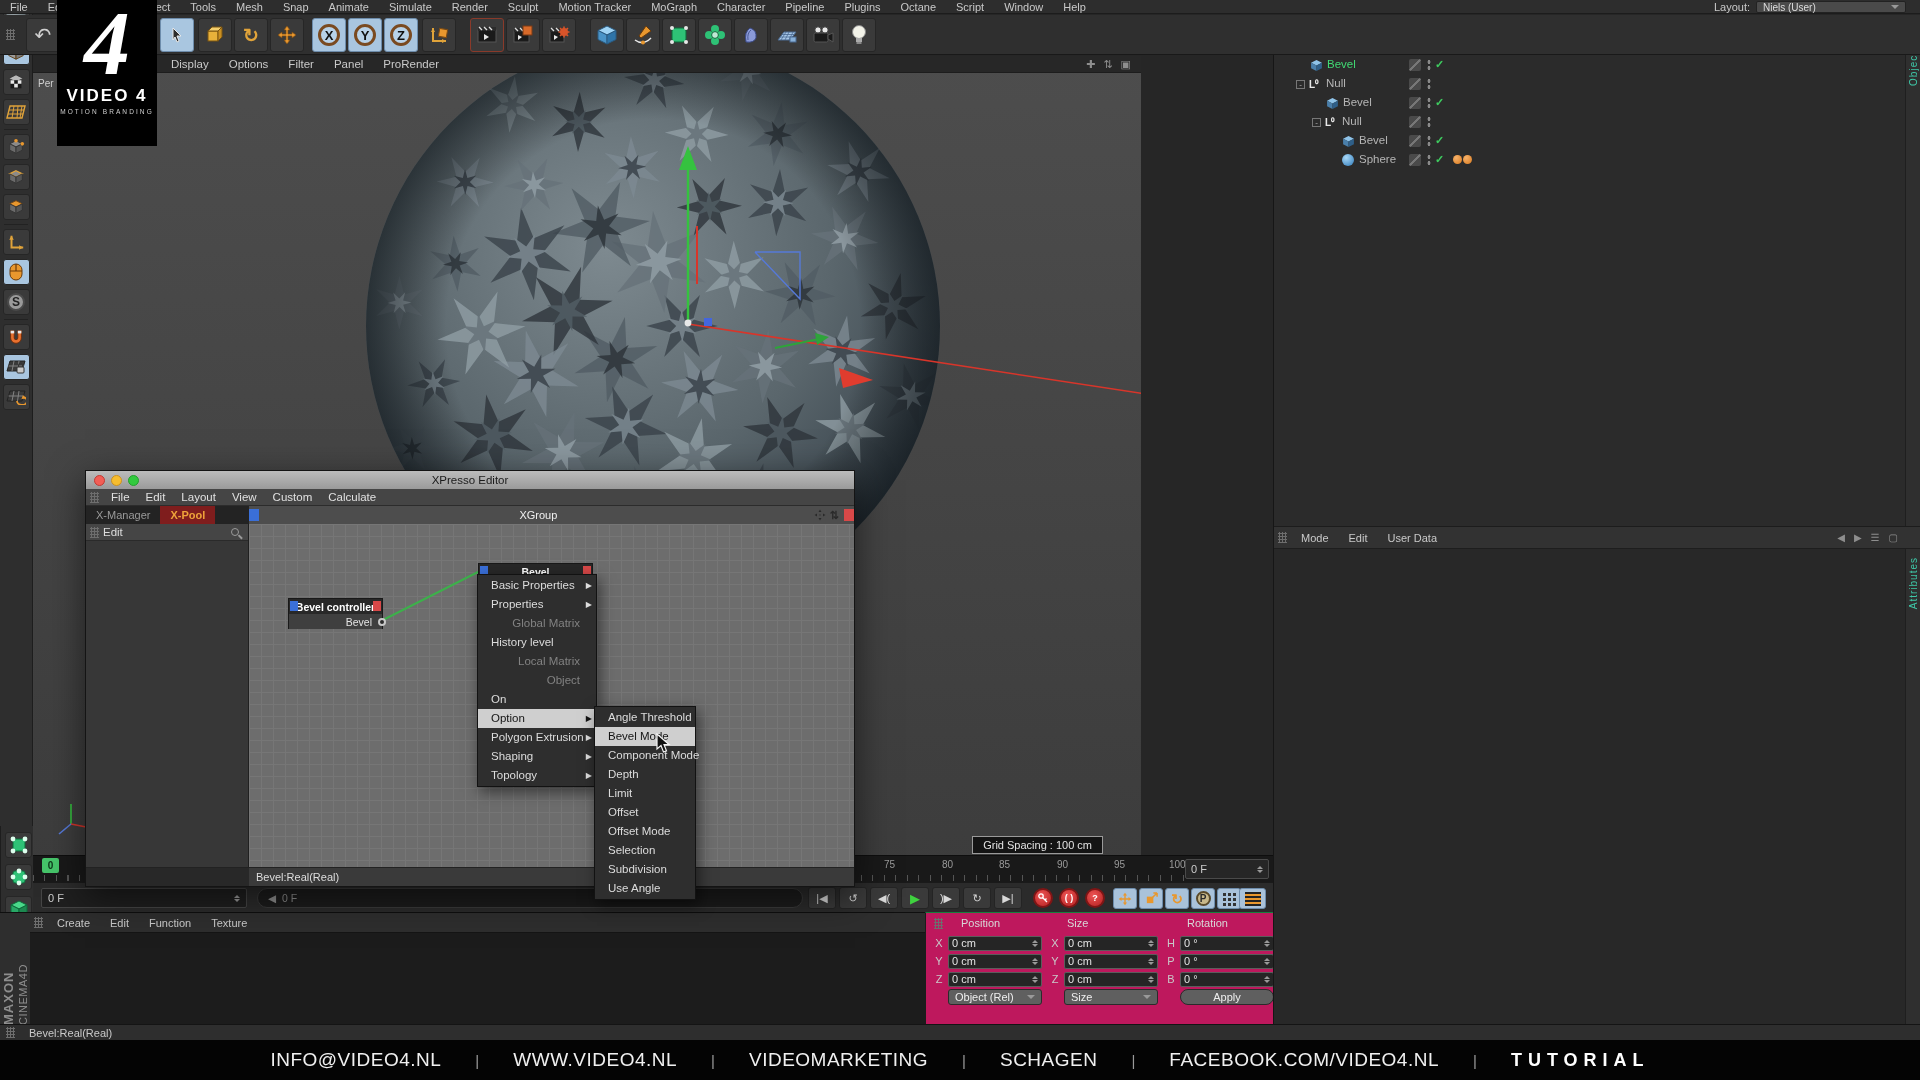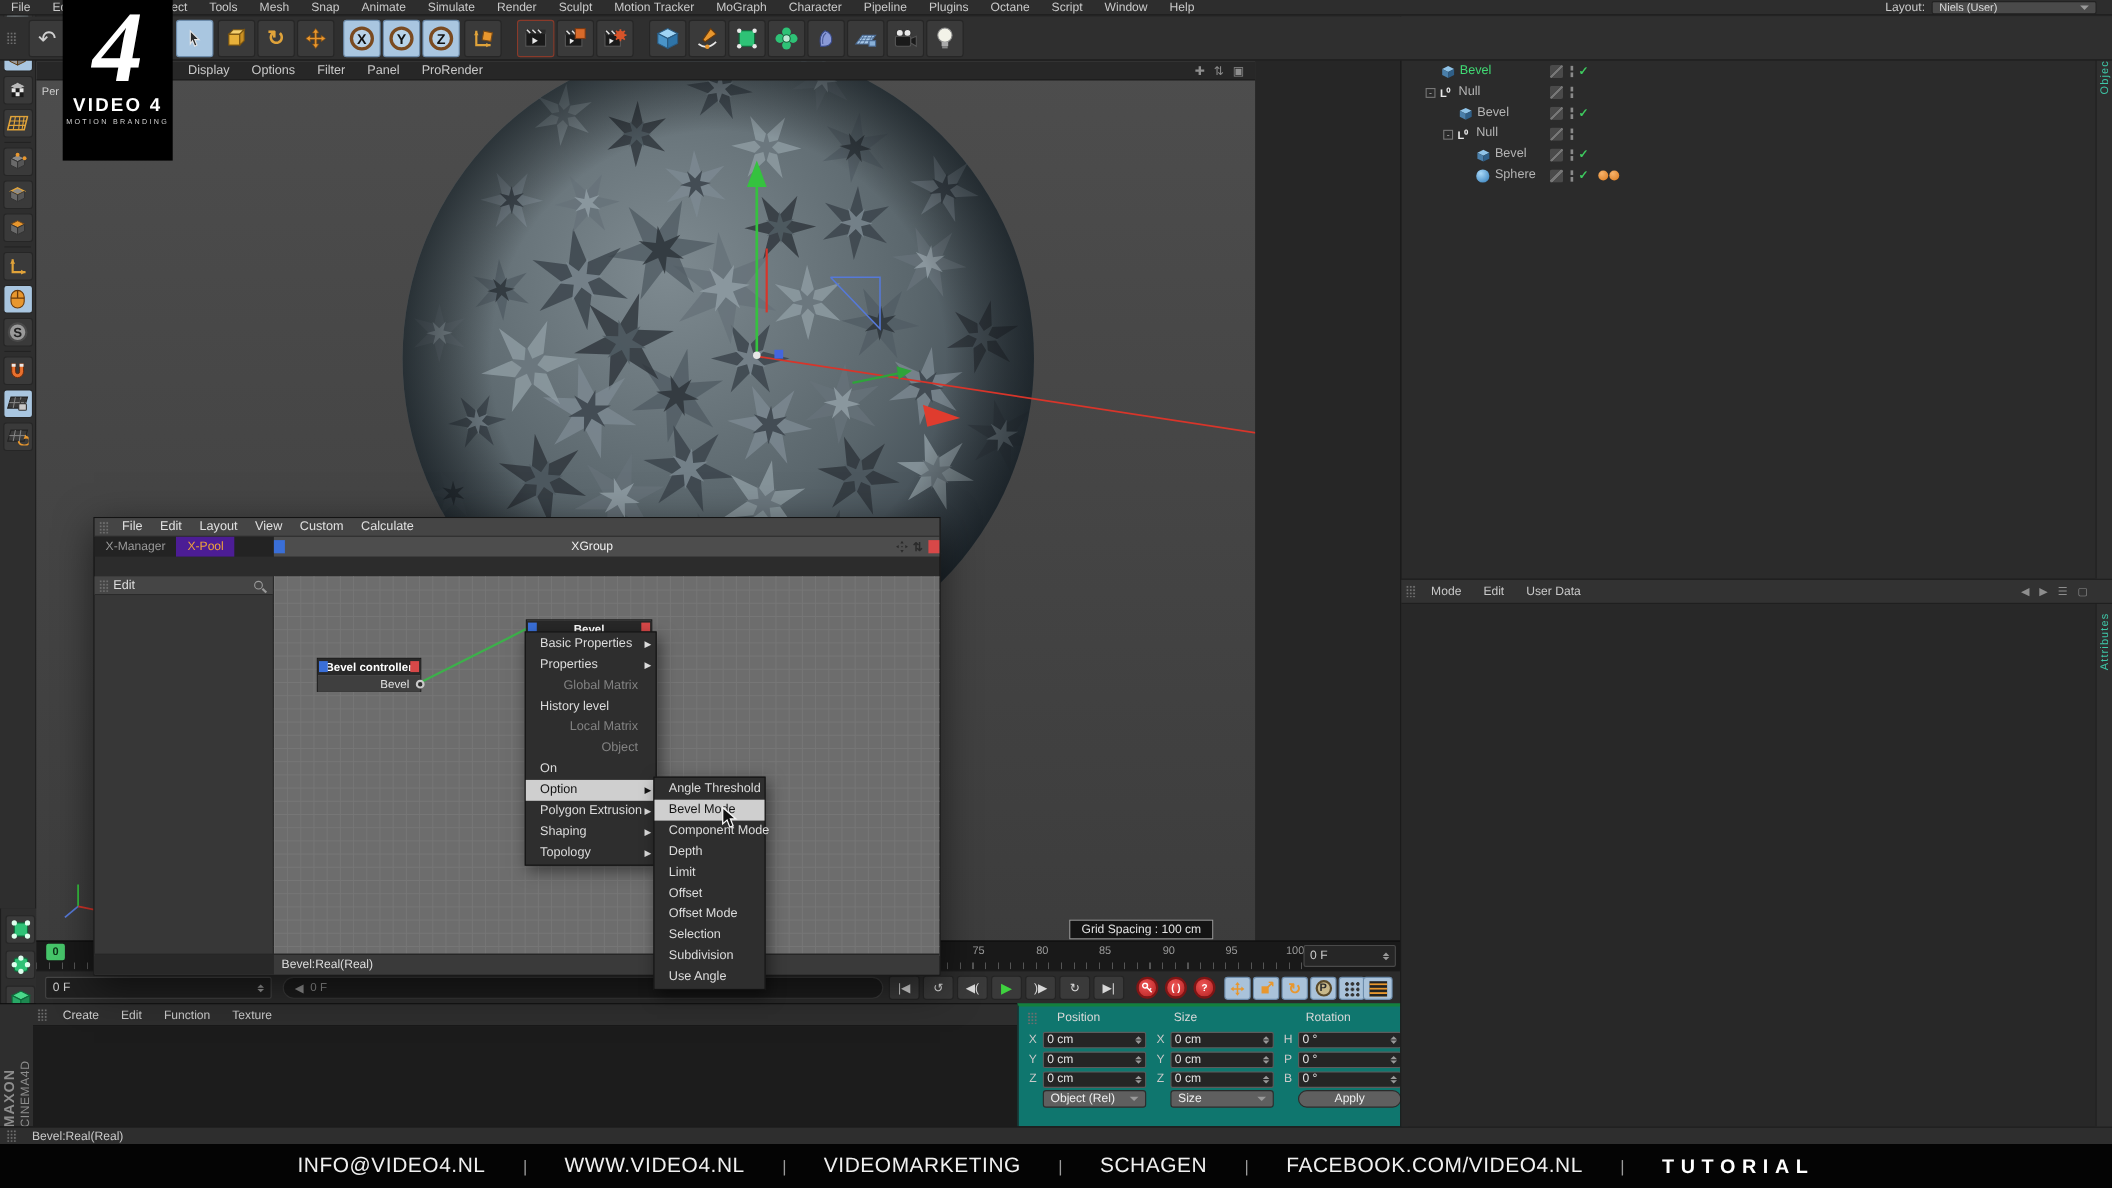--- a/index.html
+++ b/index.html
@@ -93,21 +93,21 @@
   #slider{position:absolute;left:224px;top:5px;width:546px;height:20px;background:#1c1c1c;border-radius:10px;border:1px solid #3a3a3a;color:#8e8e8e;font-size:10.5px;display:flex;align-items:center;padding-left:10px;gap:6px;}
   .tpn{width:28px;height:22px;background:#3a3a3a;border:1px solid #242424;border-radius:3px;color:#d8d8d8;font-size:11px;display:flex;align-items:center;justify-content:center;}
   .rec{width:20px;height:20px;border-radius:50%;background:radial-gradient(circle at 40% 35%,#e55,#b32020);border:2px solid #7e1515;color:#fff;font-size:9px;font-weight:bold;display:flex;align-items:center;justify-content:center;}
   .kbn{width:24px;height:21px;background:#a9c2da;border:1px solid #6d8cab;border-radius:3px;display:flex;align-items:center;justify-content:center;}
   
   #matman{left:0;top:912px;width:925px;height:112px;background:#1c1c1c;border-top:1px solid #0f0f0f;z-index:4;}
   #brand{position:absolute;left:0;top:0;width:30px;height:112px;background:#2e2e2e;display:flex;justify-content:center;gap:1px;padding-top:6px;}
   #brand .b1{writing-mode:vertical-rl;transform:rotate(180deg);font-size:13px;font-weight:bold;color:#8e8e8e;letter-spacing:1px;}
   #brand .b2{writing-mode:vertical-rl;transform:rotate(180deg);font-size:11px;color:#8e8e8e;letter-spacing:0.5px;}
   #matmenu{position:absolute;left:30px;top:0;right:0;height:20px;background:#2e2e2e;display:flex;align-items:center;border-bottom:1px solid #151515;}
-  #coord{left:925px;top:912px;width:355px;height:112px;background:#0f766e;border-top:3px solid #15803d;border-left:1px solid #1c1c1c;z-index:4;font-size:11px;color:#ccc;}
+  #coord{left:925px;top:912px;width:355px;height:112px;background:#be185d;border-top:1px solid #15803d;border-left:1px solid #1c1c1c;z-index:4;font-size:11px;color:#ccc;}
   .cfield{display:flex;align-items:center;gap:4px;height:16px;margin-bottom:2px;}
   .cfield .ax{width:10px;text-align:center;color:#c9c9c9;}
   .cfield .inp{flex:1;height:15px;background:#252525;border:1px solid #5c5c5c;border-radius:2px;display:flex;align-items:center;justify-content:space-between;padding:0 3px;color:#e3e3e3;}
   .stepper{display:flex;flex-direction:column;gap:1px;}
   .stepper i{display:block;width:0;height:0;border-left:3px solid transparent;border-right:3px solid transparent;}
   .stepper .up{border-bottom:3px solid #999;}
   .stepper .dn{border-top:3px solid #999;}
   .drop{height:16px;background:#5f5f5f;border:1px solid #2b2b2b;border-radius:3px;color:#eee;display:flex;align-items:center;justify-content:space-between;padding:0 6px;font-size:11px;}
   .applybtn{height:16px;background:#5f5f5f;border:1px solid #2b2b2b;border-radius:8px;color:#eee;display:flex;align-items:center;justify-content:center;font-size:11px;}
   #statusbar{left:0;top:1024px;width:1920px;height:16px;background:#2e2e2e;border-top:1px solid #141414;display:flex;align-items:center;font-size:11px;color:#c9c9c9;z-index:6;}
@@ -918,32 +918,38 @@
       </div>
     </div>
   </div>
 
   <div id="statusbar" class="abs">
     <div class="dots" style="margin-left:6px;"></div>
     <span style="margin-left:10px;">Bevel:Real(Real)</span>
   </div>
 
   <div id="xp" class="abs">
+    <div id="xp-title">
+      <span class="light" style="left:8px;background:#f25e56;border:1px solid #c03b34;"></span>
+      <span class="light" style="left:25px;background:#f7bd2f;border:1px solid #cb9220;"></span>
+      <span class="light" style="left:42px;background:#32c93e;border:1px solid #23a02d;"></span>
+      <span>XPresso Editor</span>
+    </div>
     <div id="xp-menu">
       <div class="dots"></div>
       <span class="mitem">File</span>
       <span class="mitem">Edit</span>
       <span class="mitem">Layout</span>
       <span class="mitem">View</span>
       <span class="mitem">Custom</span>
       <span class="mitem">Calculate</span>
     </div>
     <div id="xp-tabs">
       <span class="xtab" style="color:#9a9a9a;">X-Manager</span>
-      <span class="xtab" style="background:#4c1d95;color:#efa33a;">X-Pool</span>
+      <span class="xtab" style="background:#7f1d1d;color:#efa33a;font-weight:bold;">X-Pool</span>
       <div id="xgroupbar">
         <span style="width:10px;height:12px;background:#3a6fd8;margin-right:4px;"></span>
         <span style="flex:1;text-align:center;font-size:11px;color:#f0f0f0;">XGroup</span>
         <svg width="12" height="12" viewBox="0 0 20 20" style="margin-right:4px;">
             <path d="M10 1 L12.5 5 H7.5 Z M10 19 L7.5 15 H12.5 Z M1 10 L5 7.5 V12.5 Z M19 10 L15 12.5 V7.5 Z M9 9 h2 v2 h-2 Z" fill="#2a2a2a"></path>
           </svg>
         <span style="color:#2a2a2a;font-size:11px;font-weight:bold;margin-right:5px;">⇅</span>
         <span style="width:10px;height:12px;background:#d84848;"></span>
       </div>
     </div>

